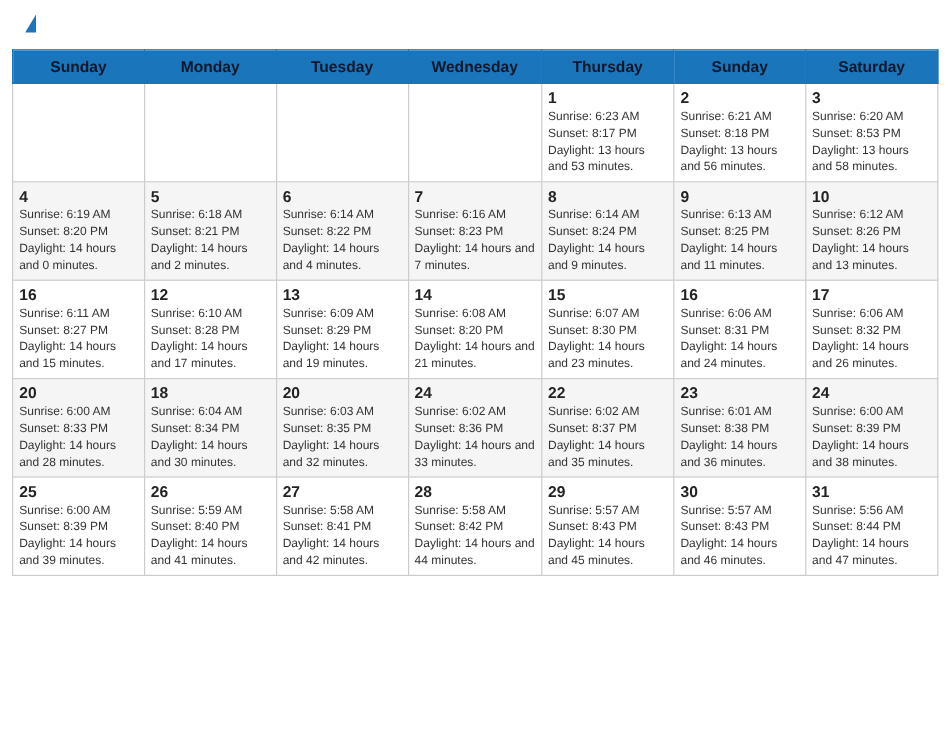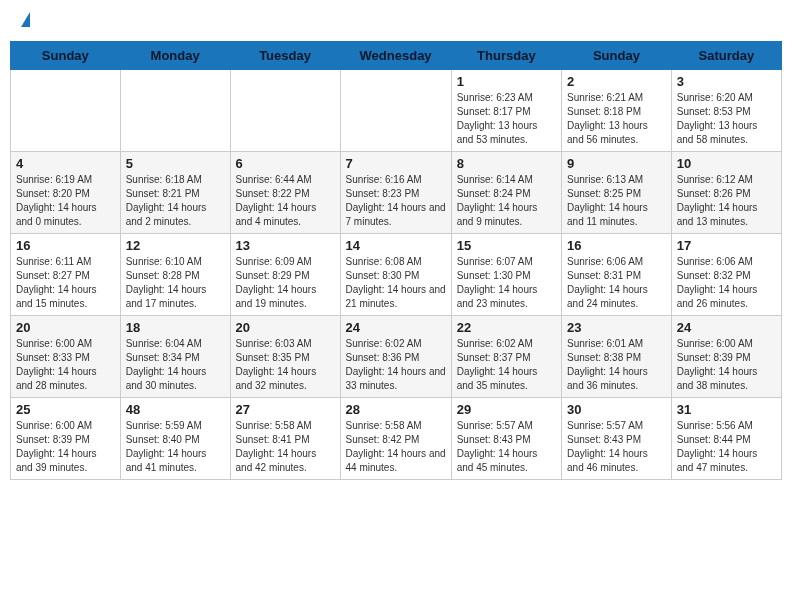--- a/index.html
+++ b/index.html
@@ -168,21 +168,21 @@
         </td>
         <td>
           <div class="day-number">5</div>
           <div class="day-info">Sunrise: 6:18 AM
 Sunset: 8:21 PM
 Daylight: 14 hours
 and 2 minutes.</div>
         </td>
         <td>
           <div class="day-number">6</div>
-          <div class="day-info">Sunrise: 6:44 AM
+          <div class="day-info">Sunrise: 6:14 AM
 Sunset: 8:22 PM
 Daylight: 14 hours
 and 4 minutes.</div>
         </td>
         <td>
           <div class="day-number">7</div>
           <div class="day-info">Sunrise: 6:16 AM
 Sunset: 8:23 PM
 Daylight: 14 hours
 and 7 minutes.</div>
@@ -227,28 +227,28 @@
         <td>
           <div class="day-number">13</div>
           <div class="day-info">Sunrise: 6:09 AM
 Sunset: 8:29 PM
 Daylight: 14 hours
 and 19 minutes.</div>
         </td>
         <td>
           <div class="day-number">14</div>
           <div class="day-info">Sunrise: 6:08 AM
-Sunset: 8:30 PM
+Sunset: 8:20 PM
 Daylight: 14 hours
 and 21 minutes.</div>
         </td>
         <td>
           <div class="day-number">15</div>
           <div class="day-info">Sunrise: 6:07 AM
-Sunset: 1:30 PM
+Sunset: 8:30 PM
 Daylight: 14 hours
 and 23 minutes.</div>
         </td>
         <td>
           <div class="day-number">16</div>
           <div class="day-info">Sunrise: 6:06 AM
 Sunset: 8:31 PM
 Daylight: 14 hours
 and 24 minutes.</div>
         </td>
@@ -313,21 +313,21 @@
       </tr>
       <tr>
         <td>
           <div class="day-number">25</div>
           <div class="day-info">Sunrise: 6:00 AM
 Sunset: 8:39 PM
 Daylight: 14 hours
 and 39 minutes.</div>
         </td>
         <td>
-          <div class="day-number">48</div>
+          <div class="day-number">26</div>
           <div class="day-info">Sunrise: 5:59 AM
 Sunset: 8:40 PM
 Daylight: 14 hours
 and 41 minutes.</div>
         </td>
         <td>
           <div class="day-number">27</div>
           <div class="day-info">Sunrise: 5:58 AM
 Sunset: 8:41 PM
 Daylight: 14 hours

